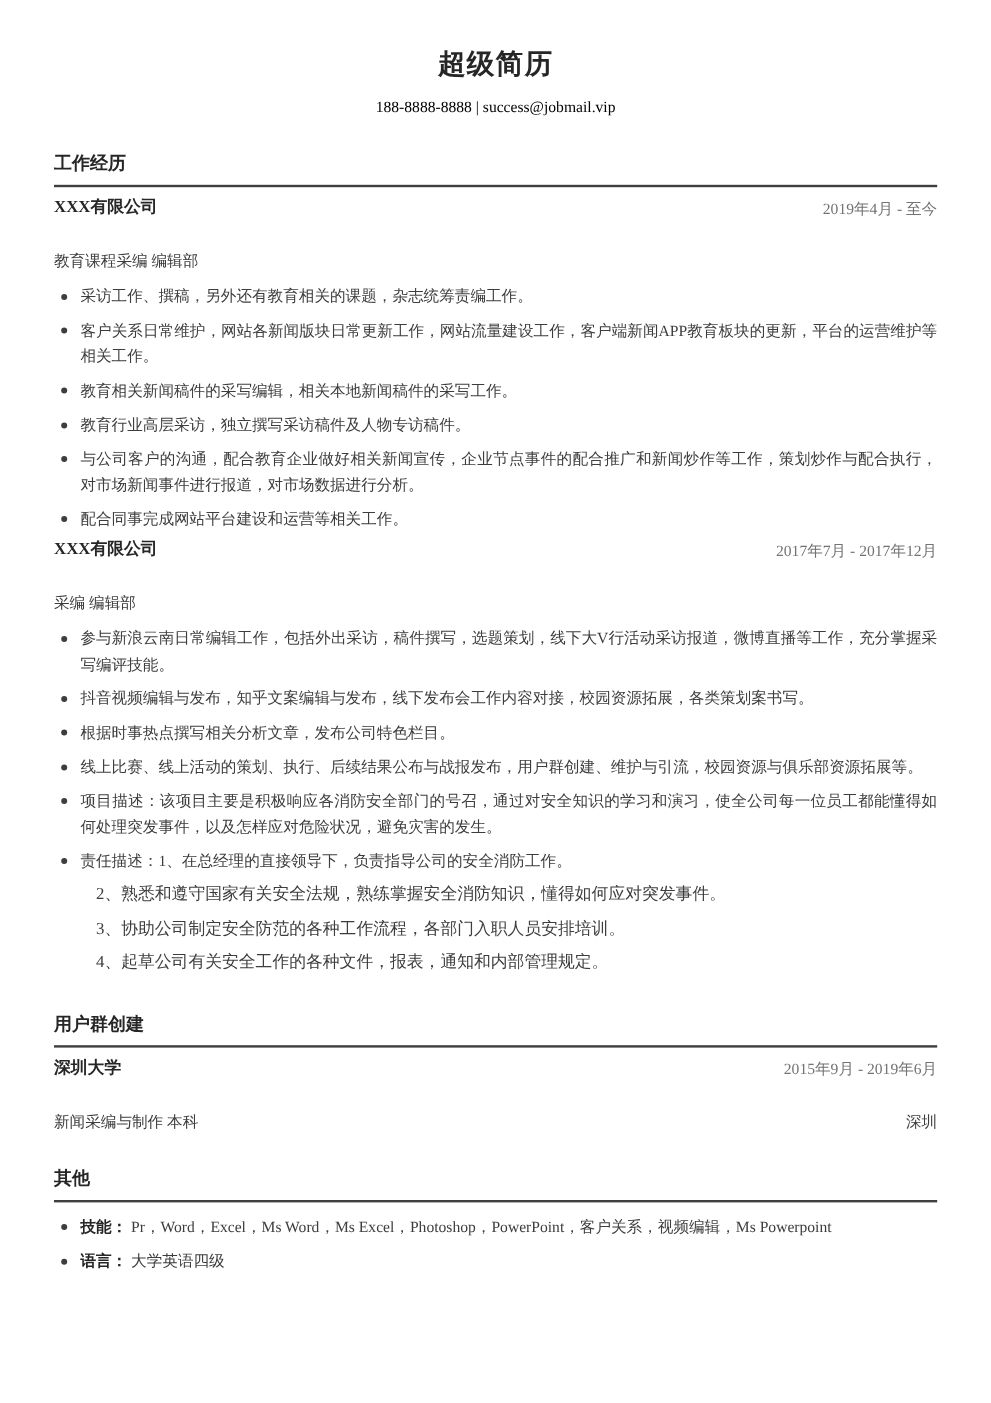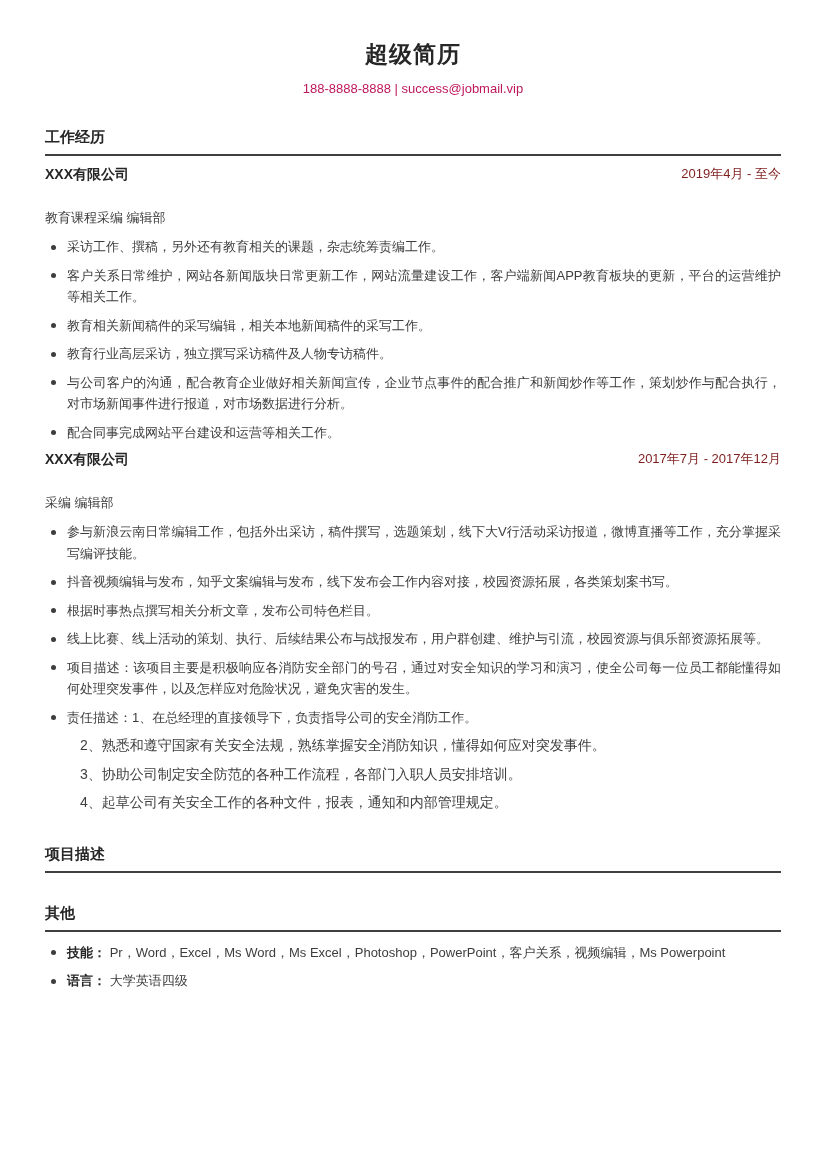--- a/index.html
+++ b/index.html
@@ -4,36 +4,36 @@
 <style>
   html,body { margin:0; padding:0; background:#ffffff; }
   .page {
     position:relative;
     width:826px;
     height:1169px;
     margin:0 auto;
     background:#ffffff;
     box-sizing:border-box;
     padding:40px 45px 0 45px;
-    font-family:Liberation Sans, sans-serif;
+    font-family:Liberation Serif, serif;
     color:#3d3d3d;
     overflow:hidden;
   }
   .resume-title {
     text-align:center;
     font-size:23px;
     font-weight:bold;
     color:#262626;
     letter-spacing:1px;
     line-height:28px;
   }
   .contact-line {
     text-align:center;
     font-size:13px;
-    color:#be185d;
+    color:#000000;
     margin-top:13px;
     line-height:16px;
   }
   .section { margin-top:31px; }
   .section-heading {
     font-size:15px;
     font-weight:bold;
     color:#262626;
     line-height:18px;
     padding-bottom:8px;
@@ -48,21 +48,21 @@
   .entry + .entry .entry-header { margin-top:3px; }
   .company-name {
     font-size:14px;
     font-weight:bold;
     color:#262626;
     line-height:18px;
   }
   .entry-date {
     font-size:13px;
     font-weight:normal;
-    color:#7f1d1d;
+    color:#737373;
     line-height:18px;
   }
   .entry-subrow {
     display:flex;
     justify-content:space-between;
     align-items:baseline;
     margin-top:26px;
     font-size:13px;
     line-height:17px;
   }
@@ -150,21 +150,31 @@
       </ul>
       <div>
         <div class="sub-item">2、熟悉和遵守国家有关安全法规，熟练掌握安全消防知识，懂得如何应对突发事件。</div>
         <div class="sub-item">3、协助公司制定安全防范的各种工作流程，各部门入职人员安排培训。</div>
         <div class="sub-item">4、起草公司有关安全工作的各种文件，报表，通知和内部管理规定。</div>
       </div>
     </div>
   </div>
 
   <div class="section">
-    <div class="section-heading">项目描述</div>
+    <div class="section-heading">用户群创建</div>
+    <div class="entry">
+      <div class="entry-header">
+        <span class="company-name">深圳大学</span>
+        <span class="entry-date">2015年9月 - 2019年6月</span>
+      </div>
+      <div class="entry-subrow">
+        <span>新闻采编与制作 本科</span>
+        <span>深圳</span>
+      </div>
+    </div>
   </div>
 
   <div class="section">
     <div class="section-heading">其他</div>
     <ul class="bullet-list">
       <li><span class="other-label">技能：</span> <span>Pr，Word，Excel，Ms Word，Ms Excel，Photoshop，PowerPoint，客户关系，视频编辑，Ms Powerpoint</span></li>
       <li><span class="other-label">语言：</span> <span>大学英语四级</span></li>
     </ul>
   </div>
 

